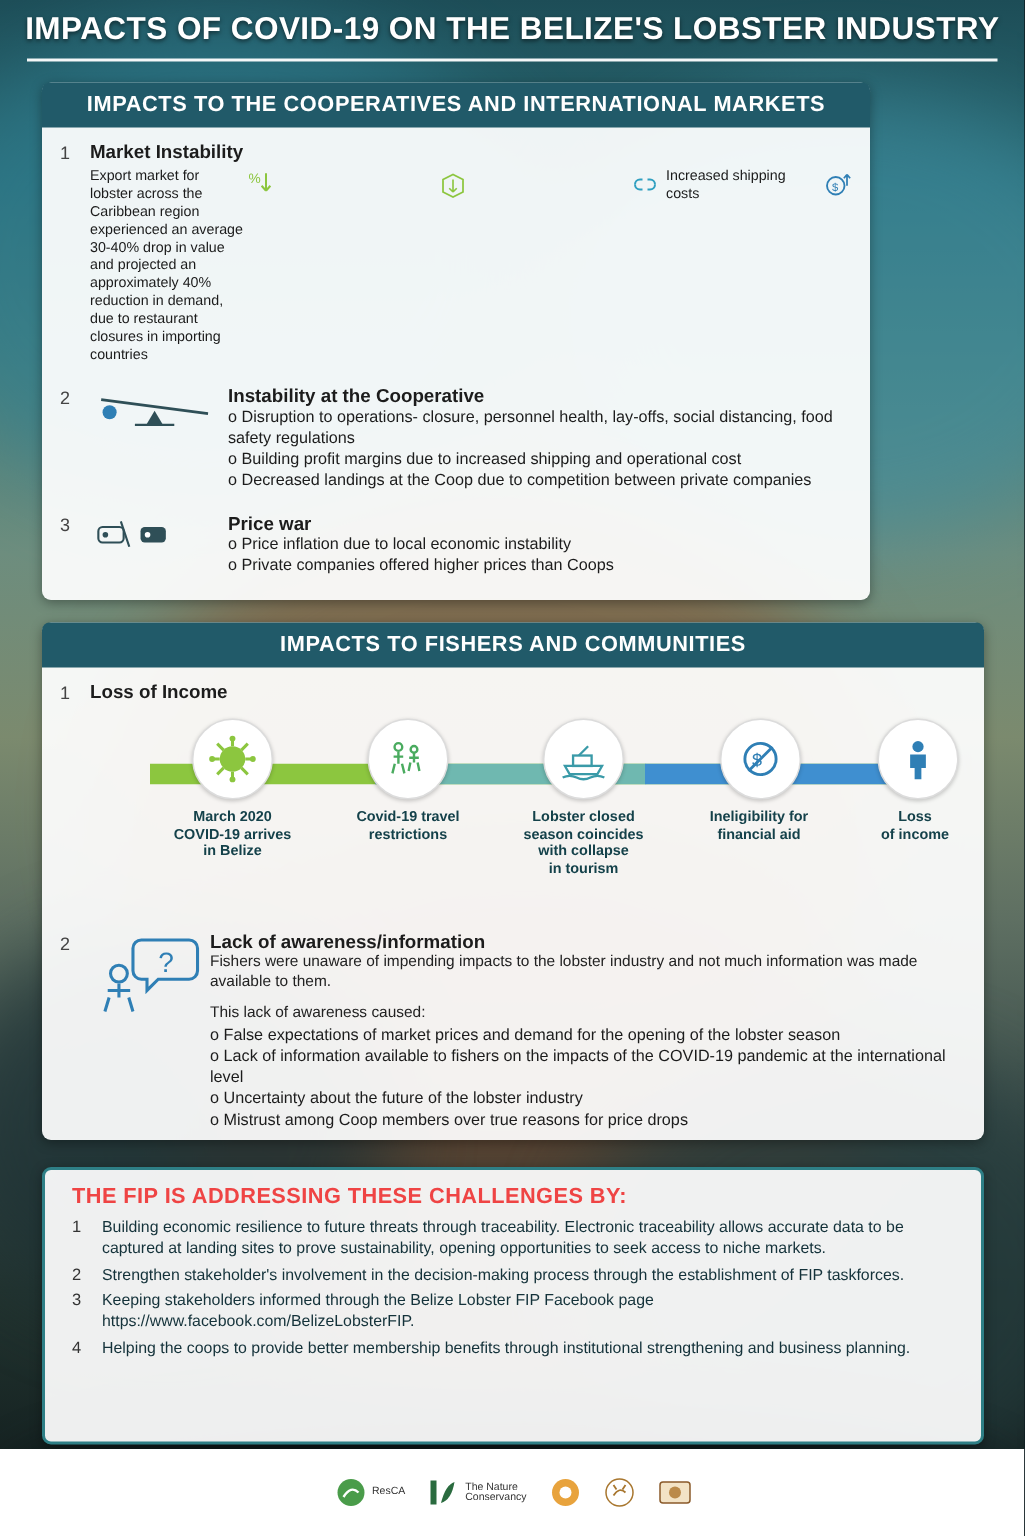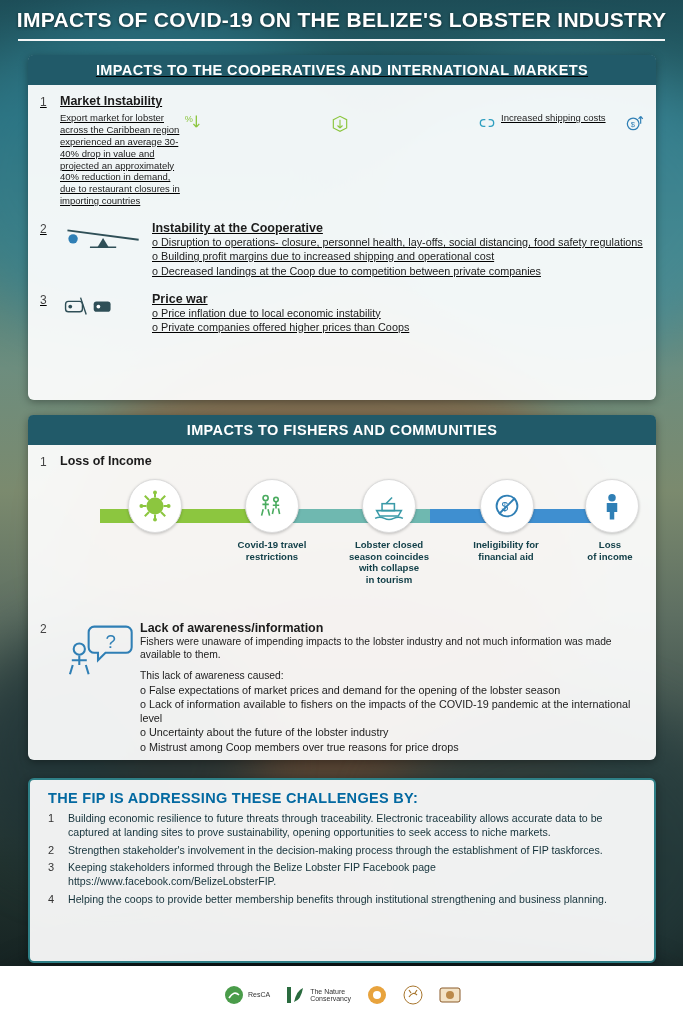--- a/index.html
+++ b/index.html
@@ -51,21 +51,21 @@
     text-align: center;
     font-weight: bold;
     font-size: 14.5px;
     letter-spacing: .4px;
     padding: 7px 6px;
     border-radius: 5px 5px 0 0;
   }
   .card-body { padding: 9px 12px 10px 12px; }
 
   
-  #card1 { left: 28px; top: 55px; width: 628px; height: 345px; text-decoration: underline; }
+  #card1 { left: 28px; top: 55px; width: 552px; height: 345px; }
   #card2 { left: 28px; top: 415px; width: 628px; height: 345px; }
   #card3 { left: 28px; top: 778px; width: 628px; height: 185px;
            background: rgba(255,255,255,0.93); border: 2px solid #2e7f86; }
   .item { display: flex; gap: 8px; }
   .item-num { width: 12px; flex: 0 0 12px; font-size: 12px; color: #444; padding-top: 1px; }
   .item-title { font-size: 12.5px; font-weight: bold; color: #1c1c1c; }
   .small { font-size: 10.3px; line-height: 1.22; color: #222; }
   .bullets { list-style: none; }
   .bullets li { font-size: 10.8px; line-height: 1.32; color: #1c1c1c; }
   .bullets li::before { content: "o "; }
@@ -84,21 +84,21 @@
     background: #ffffff; border: 1px solid #dcdcdc; top: 6px;
     box-shadow: 0 1px 3px rgba(0,0,0,.22);
     display: flex; align-items: center; justify-content: center;
   }
   .caption {
     position: absolute; width: 110px; text-align: center;
     font-size: 9.6px; font-weight: bold; color: #14414a; line-height: 1.2;
   }
 
   #card3 .c3-title {
-    color: #0369a1; font-weight: bold; font-size: 14.5px; letter-spacing: .3px;
+    color: #ef4444; font-weight: bold; font-size: 14.5px; letter-spacing: .3px;
     padding: 10px 0 6px 18px;
   }
   .c3-list { padding: 0 18px 6px 18px; }
   .c3-row { display: flex; gap: 8px; margin-bottom: 4px; }
   .c3-row .n { width: 12px; flex: 0 0 12px; font-size: 11px; color: #333; }
   .c3-row .t { font-size: 10.6px; line-height: 1.3; color: #14323a; }
 
   .footer {
     position: absolute; left: 0; bottom: 0; width: 683px; height: 58px;
     background: #ffffff;
@@ -285,20 +285,23 @@
             <line x1="10" y1="30" x2="30" y2="10" stroke="#2f7fb5" stroke-width="2.4"></line>
           </svg>
         </div>
         <div class="node" style="left:545px">
           <svg viewBox="0 0 40 40" width="30" height="32">
             <circle cx="20" cy="9" r="5" fill="#2f7fb5"></circle>
             <path d="M13 16 h14 v12 h-4 v10 h-6 v-10 h-4 z" fill="#2f7fb5"></path>
           </svg>
         </div>
 
+        <div class="caption" style="left:60px; top:66px; white-space:pre-line;">March 2020
+COVID-19 arrives
+in Belize</div>
         <div class="caption" style="left:177px; top:66px; white-space:pre-line;">Covid-19 travel
 restrictions</div>
         <div class="caption" style="left:294px; top:66px; white-space:pre-line;">Lobster closed
 season coincides
 with collapse
 in tourism</div>
         <div class="caption" style="left:411px; top:66px; white-space:pre-line;">Ineligibility for
 financial aid</div>
         <div class="caption" style="left:515px; top:66px; white-space:pre-line;">Loss
 of income</div>

